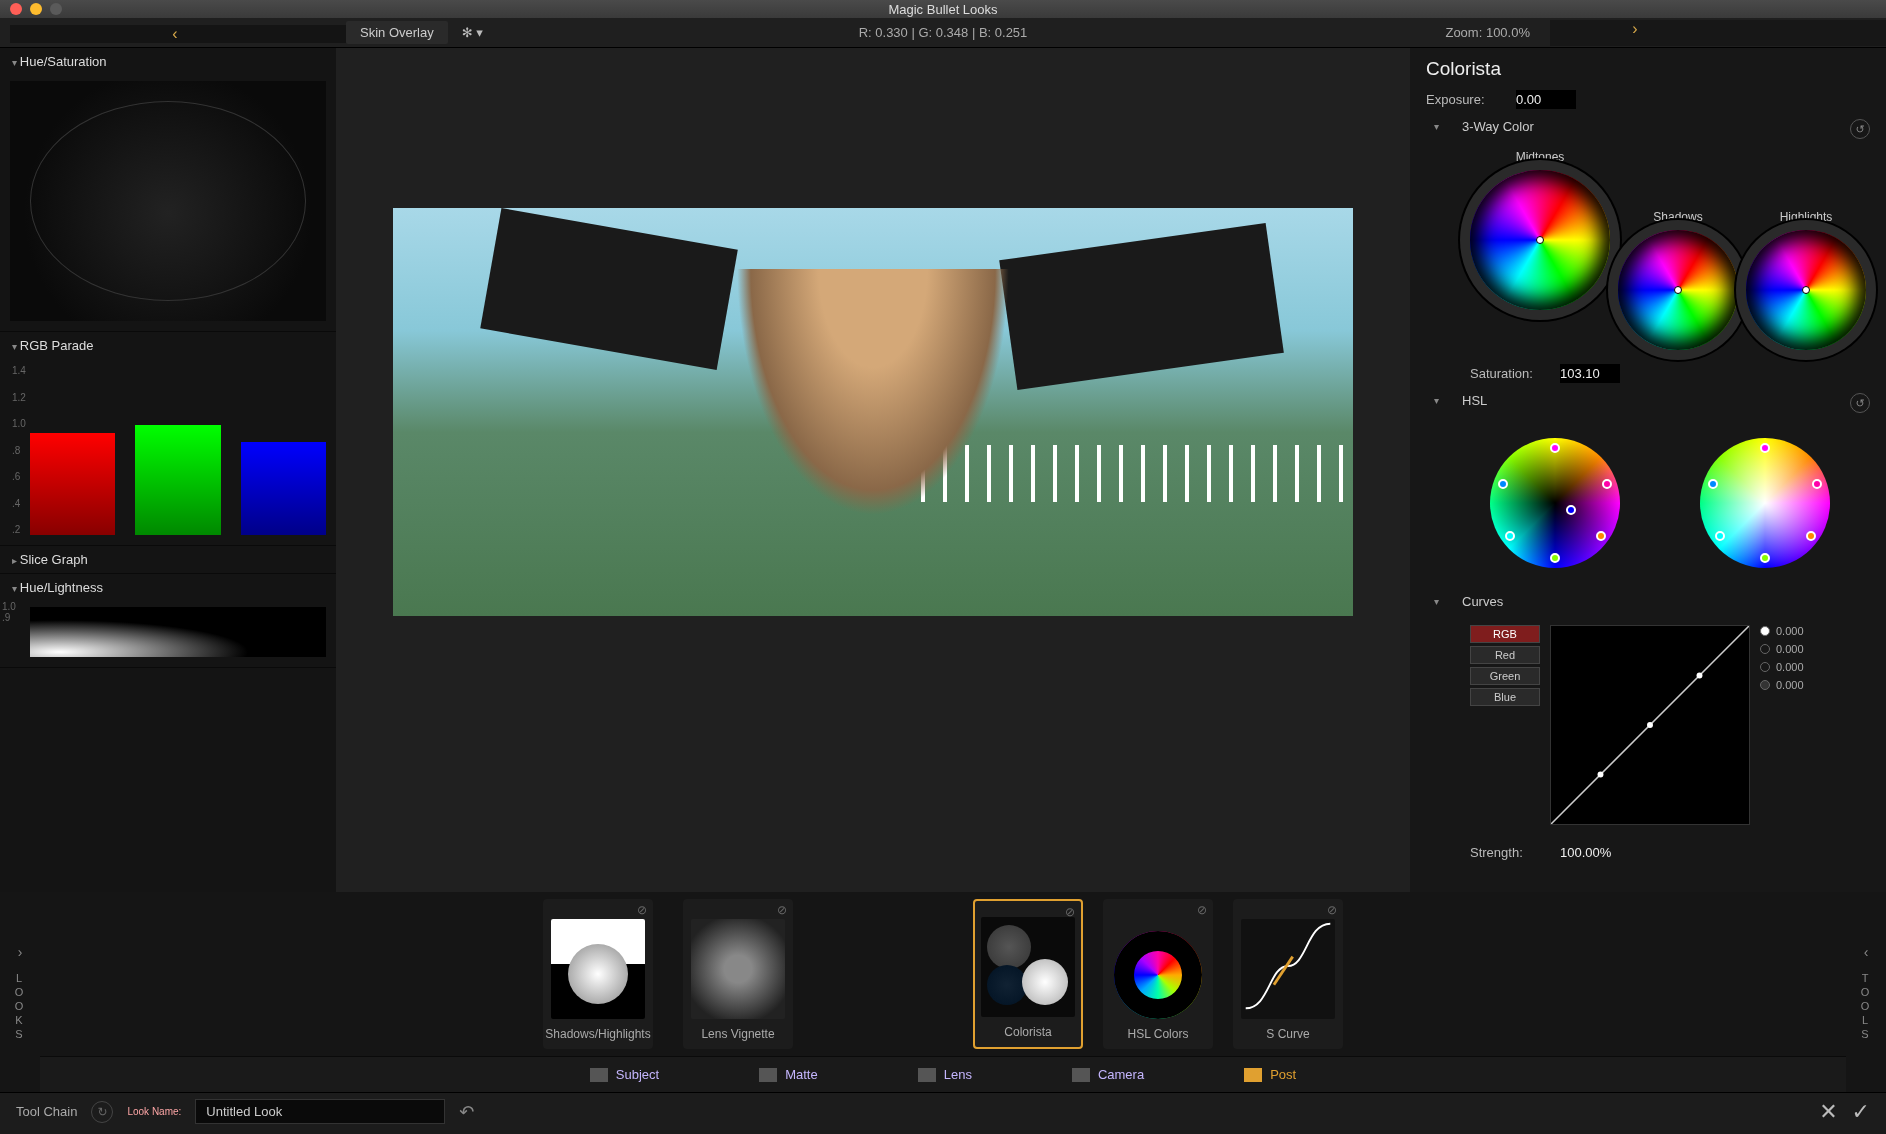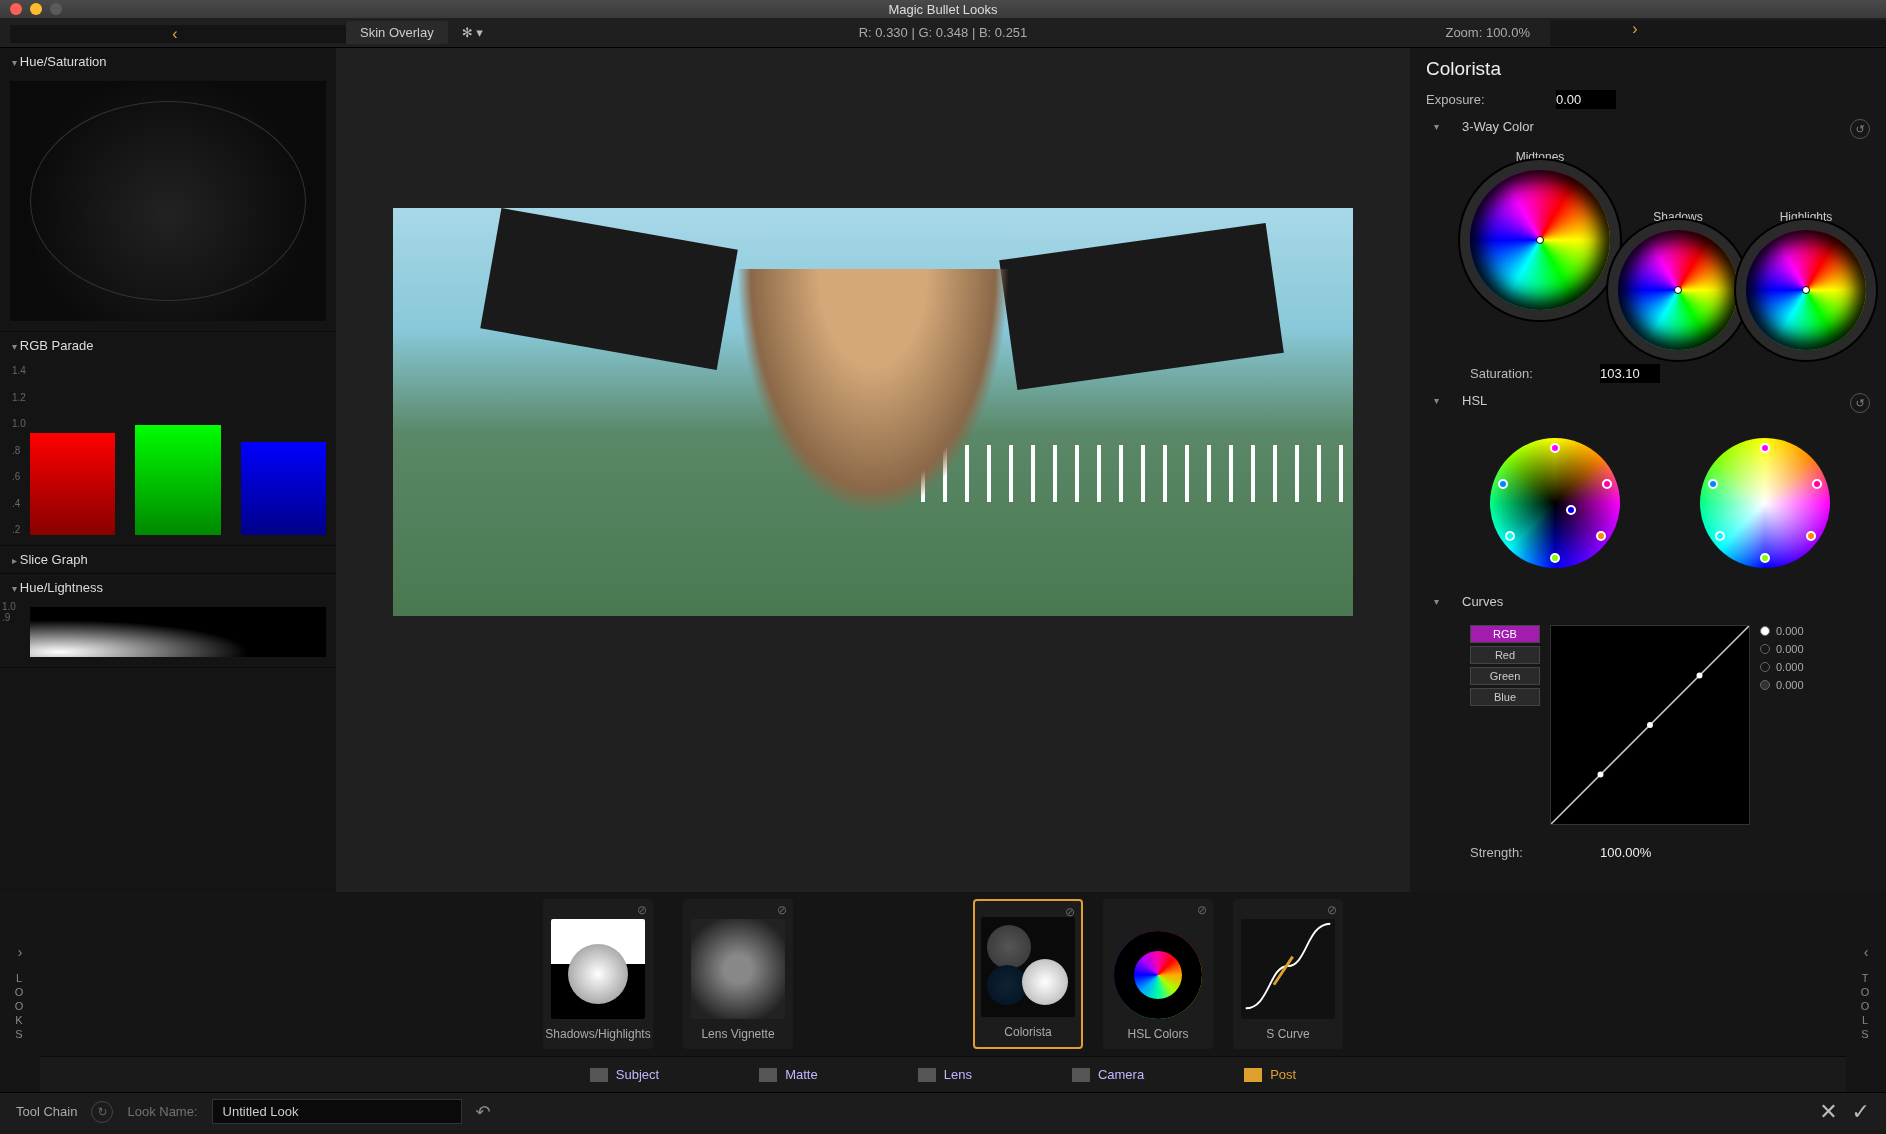--- a/index.html
+++ b/index.html
@@ -53,21 +53,21 @@
 
 
 .preview { width:960px; height:408px; background:linear-gradient(180deg,#a8d8e8 0%,#88c8d8 30%,#5a8868 55%,#4a7850 100%); position:relative; overflow:hidden;}
 .preview .subject{position:absolute;left:30%;top:15%;width:40%;height:85%;background:radial-gradient(ellipse at top,#d4a878 20%,#8a6848 45%,transparent 50%);}
 .preview .gun1{position:absolute;left:10%;top:5%;width:25%;height:30%;background:#1a1a1a;transform:rotate(10deg);}
 .preview .gun2{position:absolute;right:8%;top:8%;width:28%;height:32%;background:#1a1a1a;transform:rotate(-8deg);}
 .preview .fence{position:absolute;bottom:28%;left:55%;right:0;height:14%;background:repeating-linear-gradient(90deg,#fff,#fff 4px,transparent 4px,transparent 22px);}
 
 
 .ctl-title{padding:10px 16px 6px 16px;font-size:19px;color:#eee;}
-.ctl-row{display:flex;align-items:center;padding:4px 16px;font-size:13px;gap:40px;}
+.ctl-row{display:flex;align-items:center;padding:4px 16px;font-size:13px;}
 .ctl-row .lbl{width:90px;color:#bbb;}
 .ctl-row .val{background:#000;padding:2px 0;color:#eee;min-width:60px;}
 .ctl-group{padding:6px 0 6px 52px;position:relative;}
 .ctl-group .ghead{color:#ccc;font-size:13px;margin-bottom:4px;}
 .ctl-group .disc{position:absolute;left:24px;top:8px;color:#888;font-size:10px;cursor:pointer;}
 .ctl-group .reset{position:absolute;right:16px;top:6px;width:20px;height:20px;border:1px solid #555;border-radius:50%;display:flex;align-items:center;justify-content:center;color:#888;font-size:11px;cursor:pointer;}
 .three-wheels{display:flex;gap:8px;padding:6px 16px 10px 60px;align-items:flex-end;position:relative;}
 .wheel-col{text-align:center;}
 .wheel-col.mid{margin-bottom:40px;}
 .wheel-label{font-size:12px;color:#ccc;margin-bottom:6px;}
@@ -75,21 +75,21 @@
 .wheel.big{width:140px;height:140px;}
 .wheel .dot{position:absolute;width:8px;height:8px;border-radius:50%;background:#fff;border:1px solid #000;left:50%;top:50%;transform:translate(-50%,-50%);}
 .hsl-wheels{display:flex;gap:80px;padding:20px 16px 20px 80px;}
 .hsl-wheel{width:130px;height:130px;border-radius:50%;position:relative;}
 .hsl-wheel.a{background:radial-gradient(circle,#000 0%,transparent 70%),conic-gradient(#ff0,#f80,#f0f,#80f,#00f,#0ff,#0f8,#8f0,#ff0);}
 .hsl-wheel.b{background:radial-gradient(circle,#fff 0%,transparent 70%),conic-gradient(#ff0,#f80,#f0f,#80f,#00f,#0ff,#0f8,#8f0,#ff0);}
 .hsl-wheel .hdot{position:absolute;width:10px;height:10px;border-radius:50%;border:2px solid #fff;transform:translate(-50%,-50%);}
 .curves-area{display:flex;gap:10px;padding:6px 16px 6px 60px;}
 .curve-btns{display:flex;flex-direction:column;gap:3px;}
 .curve-btns button{background:#2a2a2a;border:1px solid #444;color:#ccc;padding:2px 16px;font-size:11px;cursor:pointer;width:70px;}
-.curve-btns button.active{background:#a21caf;color:#fff;}
+.curve-btns button.active{background:#7f1d1d;color:#fff;}
 .curves{width:200px;height:200px;background:#000;border:1px solid #333;position:relative;}
 .curves .diag{position:absolute;inset:0;}
 .curve-vals{display:flex;flex-direction:column;gap:6px;font-size:11px;color:#aaa;}
 .curve-vals div{display:flex;align-items:center;gap:6px;}
 .curve-vals .pt{width:10px;height:10px;border-radius:50%;border:1px solid #666;}
 
 
 .dock { height:200px; background:#151515; display:flex; position:relative; }
 .dock-side{width:40px;display:flex;flex-direction:column;align-items:center;justify-content:center;gap:2px;cursor:pointer;}
 .dock-side .ch{color:#888;font-size:14px;margin-bottom:10px;}
@@ -116,21 +116,21 @@
 .stage-tabs{height:36px;display:flex;justify-content:center;gap:60px;align-items:center;background:#1a1a1a;border-top:1px solid #0a0a0a;}
 .stage{display:flex;align-items:center;gap:8px;color:#c4b5fd;font-size:13px;cursor:pointer;padding:4px 20px;}
 .stage .ico{width:18px;height:14px;background:#555;}
 .stage.active{color:#e0a030;}
 .stage.active .ico{background:#e0a030;}
 
 
 .footer{height:38px;background:#1c1c1c;display:flex;align-items:center;padding:0 16px;gap:14px;border-top:1px solid #000;}
 .footer .tchain{color:#aaa;font-size:13px;}
 .footer .refresh{color:#666;width:22px;height:22px;border:1px solid #444;border-radius:50%;display:flex;align-items:center;justify-content:center;font-size:12px;cursor:pointer;}
-.footer .lookname-lbl{color:#737373;font-size:13px;}
+.footer .lookname-lbl{color:#fca5a5;font-size:10px;}
 .footer input{background:#0a0a0a;border:1px solid #333;color:#ccc;padding:4px 10px;width:250px;font-size:13px;}
 .footer .undo{color:#888;font-size:18px;cursor:pointer;}
 .footer .actions{margin-left:auto;display:flex;gap:14px;}
 .footer .actions span{color:#bbb;font-size:22px;cursor:pointer;}
 </style>
 </head>
 <body>
 
 <div class="titlebar">
   <div class="traffic">

